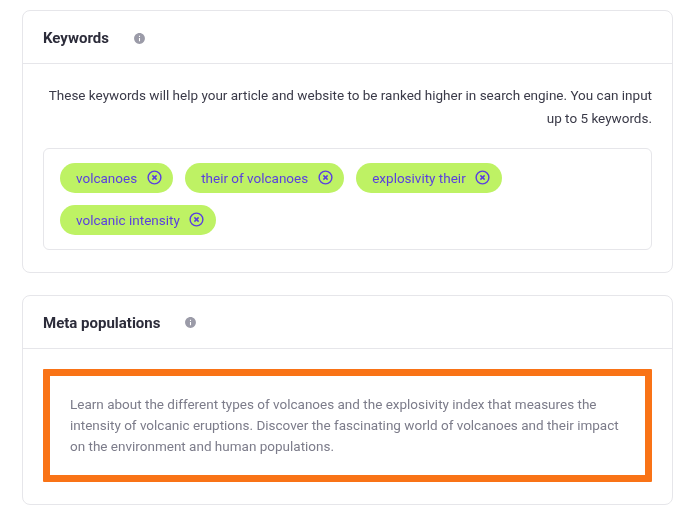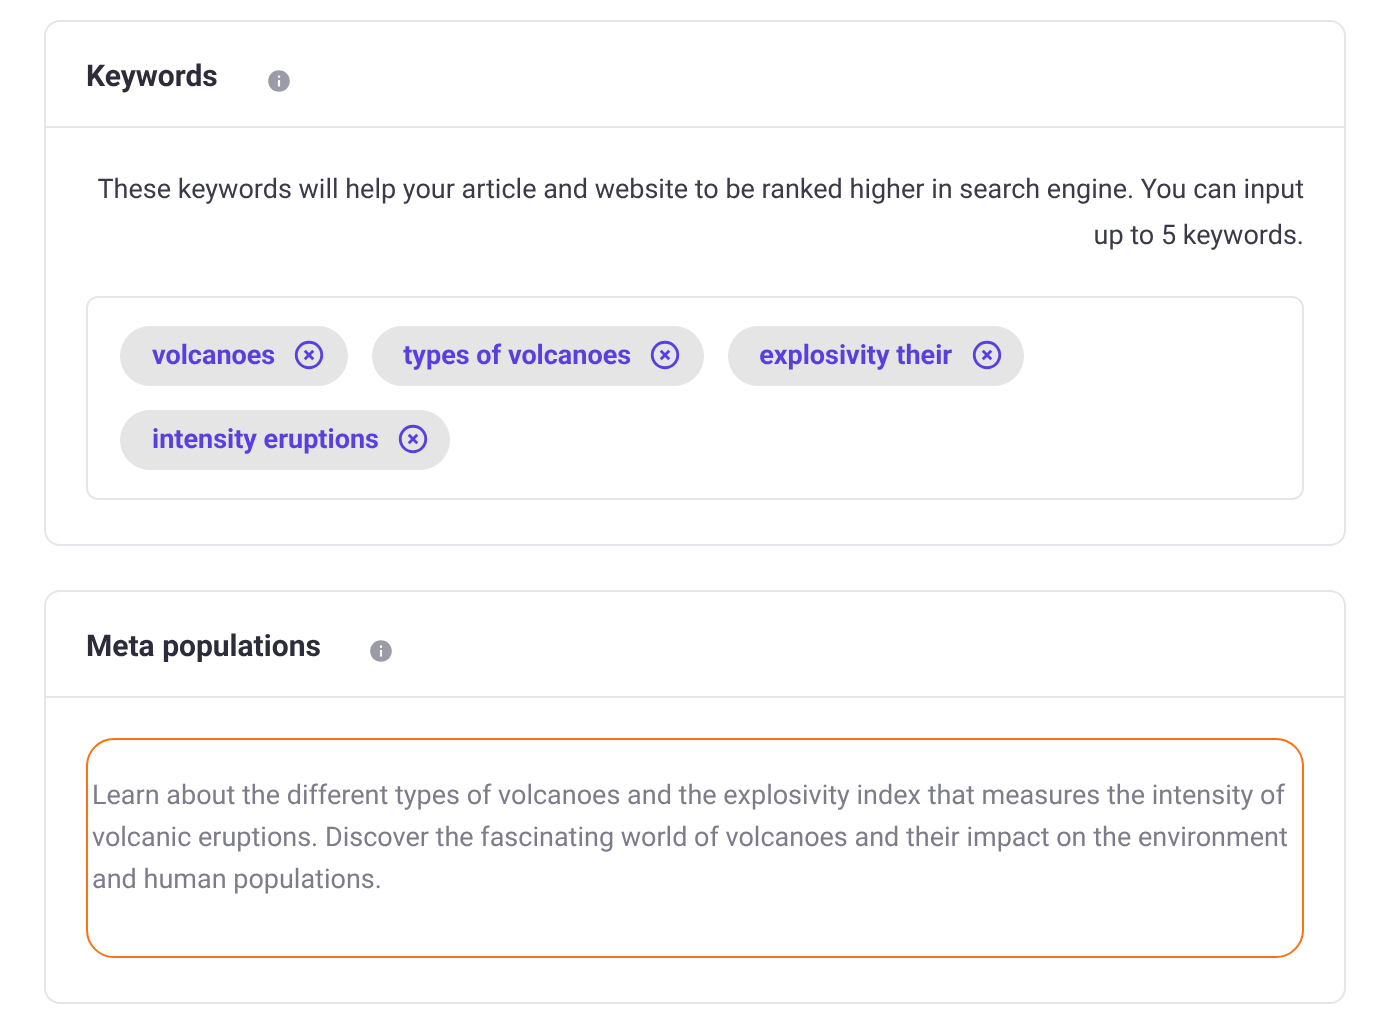--- a/index.html
+++ b/index.html
@@ -17,21 +17,21 @@
     .card {
       border: 1px solid #e6e6ea;
       border-radius: 8px;
       margin-bottom: 22px;
       background: #ffffff;
     }
     .card-header {
       padding: 18px 20px 16px 20px;
       border-bottom: 1px solid #e6e6ea;
       display: flex;
-      align-items: flex-end;
+      align-items: center;
       gap: 24px;
     }
     .card-header h3 {
       font-size: 15px;
       font-weight: 700;
       color: #2c2c3a;
     }
     .info-icon {
       width: 13px;
       height: 13px;
@@ -58,45 +58,45 @@
       border: 1px solid #e6e6ea;
       border-radius: 6px;
       padding: 14px 16px;
       display: flex;
       flex-wrap: wrap;
       gap: 12px;
     }
     .tag {
       display: inline-flex;
       align-items: center;
-      background: #e5e5e5;
+      background: #bef264;
       color: #5a3fe0;
       font-size: 13.5px;
-      font-weight: 700;
+      font-weight: 400;
       border-radius: 999px;
       padding: 6px 10px 6px 16px;
       gap: 8px;
       cursor: default;
     }
     .tag-remove {
       width: 18px;
       height: 18px;
       display: inline-flex;
       align-items: center;
       justify-content: center;
       cursor: pointer;
     }
     .tag-remove svg {
       width: 17px;
       height: 17px;
     }
     .meta-box {
-      border: 1px solid #f97316;
-      border-radius: 14px;
-      padding: 18px 2px;
+      border: 7px solid #f97316;
+      border-radius: 1px;
+      padding: 18px 20px;
       min-height: 110px;
     }
     .meta-text {
       font-size: 13.5px;
       line-height: 1.55;
       color: #7c7c8a;
     }
   </style>
 </head>
 <body>
@@ -117,41 +117,41 @@
         <span>volcanoes</span>
         <span class="tag-remove">
           <svg viewBox="0 0 24 24" fill="none" stroke="#5a3fe0" stroke-width="2">
               <circle cx="12" cy="12" r="9"></circle>
               <line x1="9" y1="9" x2="15" y2="15"></line>
               <line x1="15" y1="9" x2="9" y2="15"></line>
             </svg>
         </span>
       </span>
       <span class="tag">
-        <span>types of volcanoes</span>
+        <span>their of volcanoes</span>
         <span class="tag-remove">
           <svg viewBox="0 0 24 24" fill="none" stroke="#5a3fe0" stroke-width="2">
               <circle cx="12" cy="12" r="9"></circle>
               <line x1="9" y1="9" x2="15" y2="15"></line>
               <line x1="15" y1="9" x2="9" y2="15"></line>
             </svg>
         </span>
       </span>
       <span class="tag">
         <span>explosivity their</span>
         <span class="tag-remove">
           <svg viewBox="0 0 24 24" fill="none" stroke="#5a3fe0" stroke-width="2">
               <circle cx="12" cy="12" r="9"></circle>
               <line x1="9" y1="9" x2="15" y2="15"></line>
               <line x1="15" y1="9" x2="9" y2="15"></line>
             </svg>
         </span>
       </span>
       <span class="tag">
-        <span>intensity eruptions</span>
+        <span>volcanic intensity</span>
         <span class="tag-remove">
           <svg viewBox="0 0 24 24" fill="none" stroke="#5a3fe0" stroke-width="2">
               <circle cx="12" cy="12" r="9"></circle>
               <line x1="9" y1="9" x2="15" y2="15"></line>
               <line x1="15" y1="9" x2="9" y2="15"></line>
             </svg>
         </span>
       </span>
     </div>
   </div>

